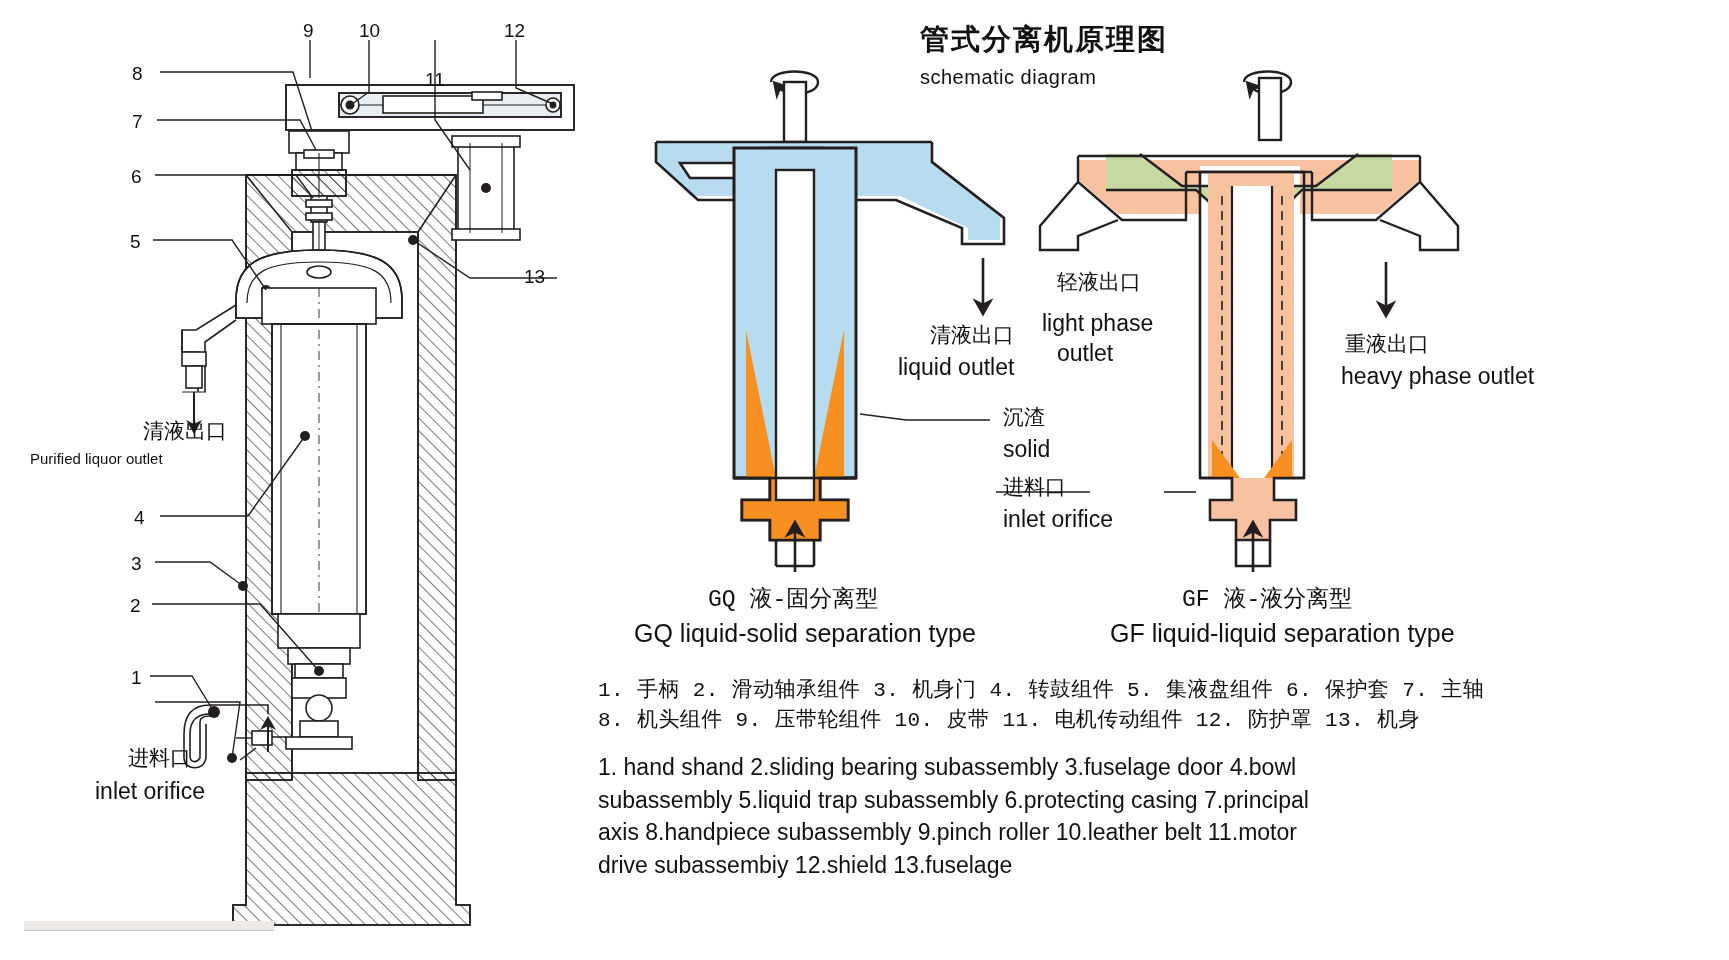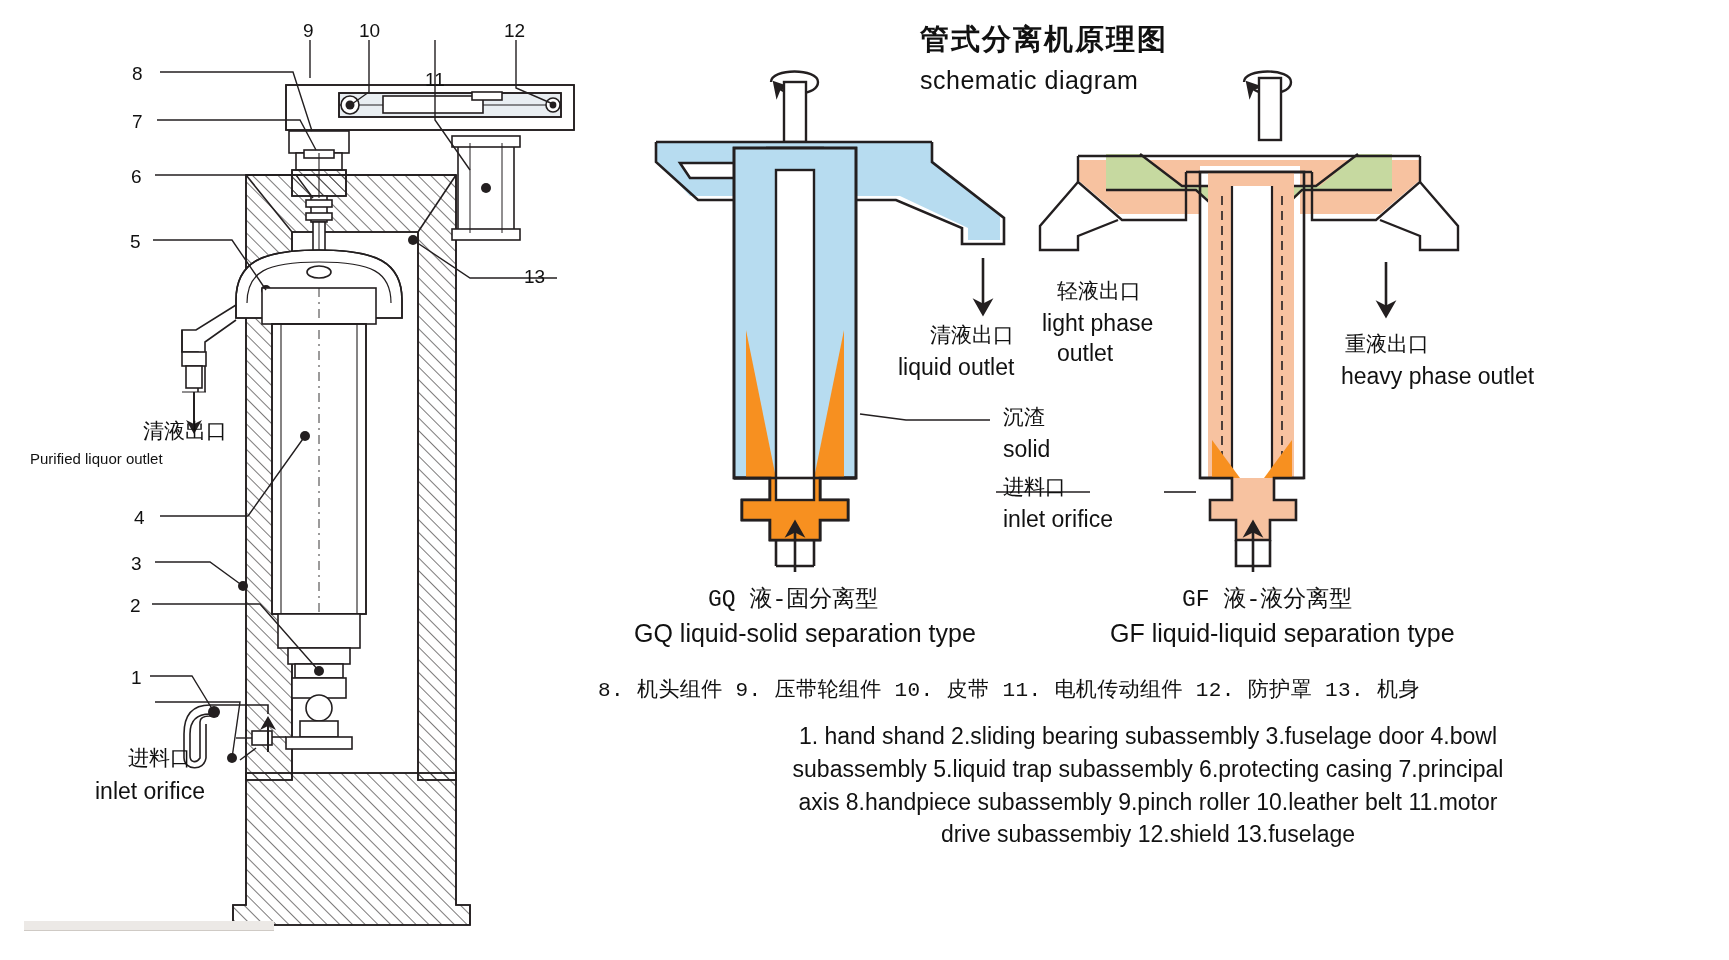--- a/index.html
+++ b/index.html
@@ -9,57 +9,57 @@
     color:#111;
   }
   .stage{position:absolute;left:0;top:0;width:1729px;height:960px;}
   svg{display:block;}
   .lbl{position:absolute;line-height:1.12;white-space:pre;}
   .zh{font-family:Liberation Mono, monospace;}
   .en{font-family:"Liberation Sans","DejaVu Sans",sans-serif;}
 
   
   #title-zh{left:920px;top:26px;font-size:29px;font-weight:bold;letter-spacing:2px;}
-  #title-en{left:920px;top:66px;font-size:25px;letter-spacing:.5px;}
+  #title-en{left:920px;top:66px;font-size:20px;letter-spacing:.5px;}
 
   
   .numlbl{position:absolute;font-size:19px;}
 
   
   #l-purified-zh{left:143px;top:421px;font-size:21px;}
   #l-purified-en{left:30px;top:451px;font-size:15px;}
   #l-inlet-zh{left:128px;top:748px;font-size:21px;}
   #l-inlet-en{left:95px;top:779px;font-size:23px;}
 
   
   #r-liqout-zh{left:930px;top:325px;font-size:21px;}
   #r-liqout-en{left:898px;top:355px;font-size:23px;}
 
-  #r-light-zh{left:1057px;top:281px;font-size:21px;}
+  #r-light-zh{left:1057px;top:272px;font-size:21px;}
   #r-light-en{left:1042px;top:311px;font-size:23px;}
   #r-light-en2{left:1057px;top:341px;font-size:23px;}
 
   #r-heavy-zh{left:1345px;top:334px;font-size:21px;}
   #r-heavy-en{left:1341px;top:364px;font-size:23px;}
 
   #r-solid-zh{left:1003px;top:407px;font-size:21px;}
   #r-solid-en{left:1003px;top:437px;font-size:23px;}
 
   #r-inlet-zh{left:1003px;top:477px;font-size:21px;}
   #r-inlet-en{left:1003px;top:507px;font-size:23px;}
 
   #cap-gq-zh{left:708px;top:588px;font-size:23px;}
   #cap-gq-en{left:634px;top:619px;font-size:25px;}
   #cap-gf-zh{left:1182px;top:588px;font-size:23px;}
   #cap-gf-en{left:1110px;top:619px;font-size:25px;}
 
   
   #legend{position:absolute;left:598px;top:676px;width:1100px;}
   .leg-zh{font-size:21px;line-height:1.45;letter-spacing:.4px;}
-  .leg-en{font-size:23px;line-height:1.42;text-align:center;}
+  .leg-en{font-size:23px;line-height:1.42;}
   .leg-gap{height:14px;}
   #swatch{position:absolute;left:24px;top:921px;width:250px;height:9px;background:#ece9e6;border-bottom:1px solid #cfcac5;}
 </style>
 </head>
 <body>
 
 <div class="stage">
 
 <svg width="1729" height="960" viewBox="0 0 1729 960">
   <defs>
@@ -323,20 +323,21 @@
 <div class="lbl en" id="r-solid-en">solid</div>
 <div class="lbl zh" id="r-inlet-zh">进料口</div>
 <div class="lbl en" id="r-inlet-en">inlet orifice</div>
 
 <div class="lbl zh" id="cap-gq-zh">GQ 液-固分离型</div>
 <div class="lbl en" id="cap-gq-en">GQ liquid-solid separation type</div>
 <div class="lbl zh" id="cap-gf-zh">GF 液-液分离型</div>
 <div class="lbl en" id="cap-gf-en">GF liquid-liquid separation type</div>
 
 <div id="legend">
+  <div class="leg-zh zh">1. 手柄  2. 滑动轴承组件  3. 机身门  4. 转鼓组件  5. 集液盘组件  6. 保护套 7. 主轴</div>
   <div class="leg-zh zh">8. 机头组件 9. 压带轮组件  10. 皮带  11. 电机传动组件   12. 防护罩 13. 机身</div>
   <div class="leg-gap"></div>
   <div class="leg-en en">1. hand shand   2.sliding bearing subassembly  3.fuselage door   4.bowl</div>
   <div class="leg-en en">subassembly   5.liquid trap subassembly   6.protecting casing  7.principal</div>
   <div class="leg-en en">axis   8.handpiece subassembly 9.pinch roller   10.leather belt   11.motor</div>
   <div class="leg-en en">drive subassembiy   12.shield 13.fuselage</div>
 </div>
 
 <div id="swatch"></div>
 

